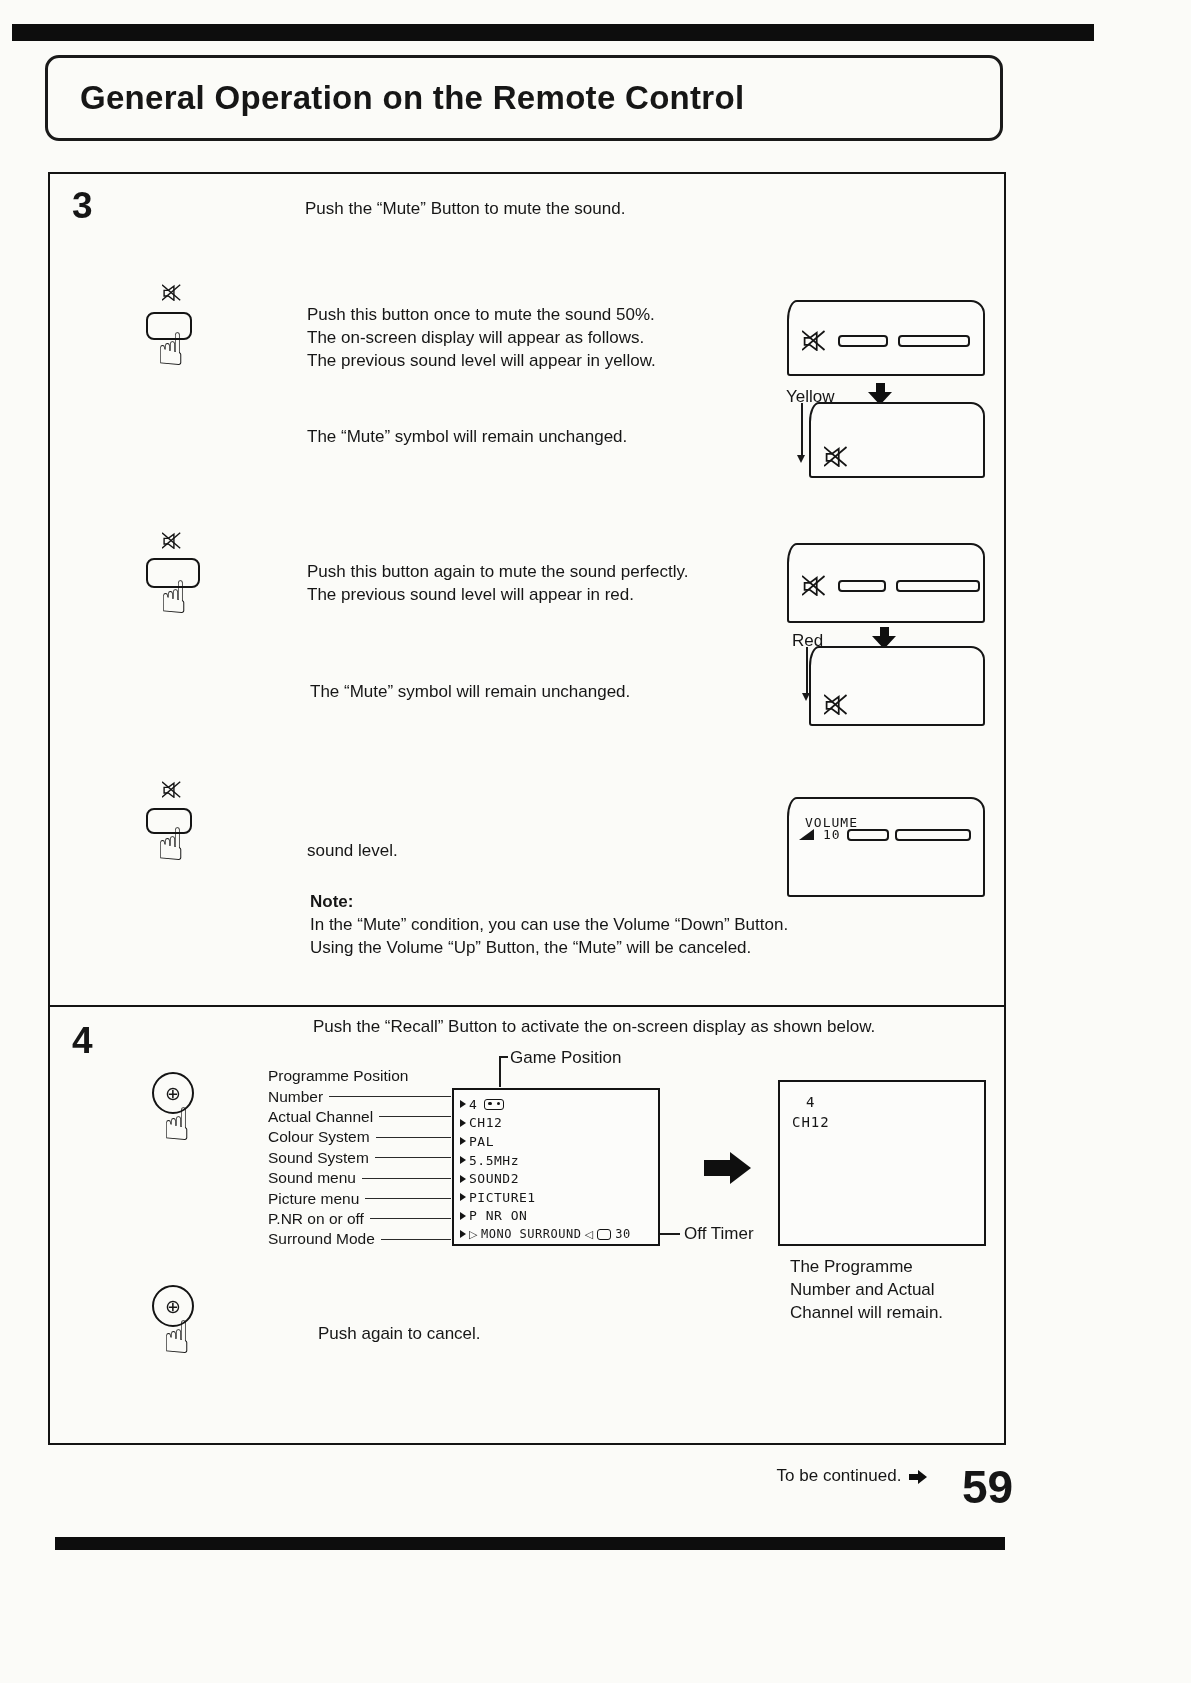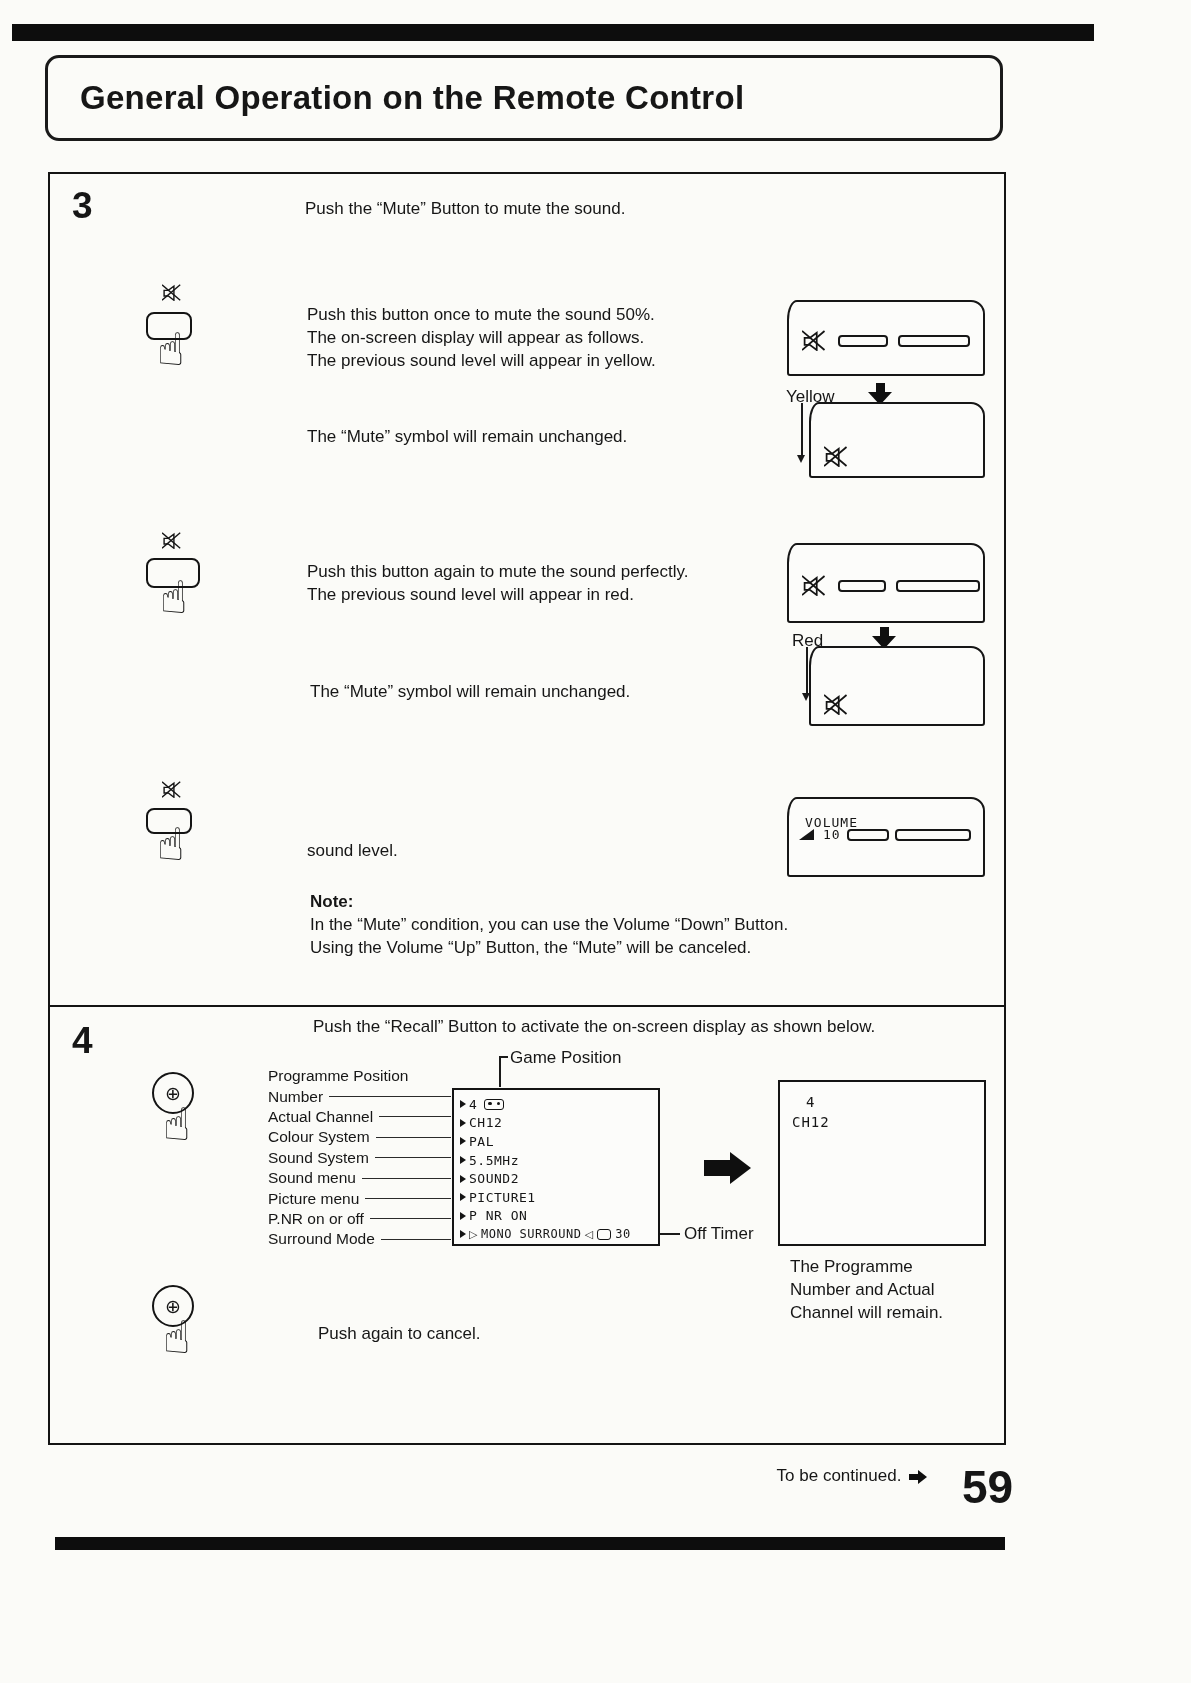--- a/index.html
+++ b/index.html
@@ -183,21 +183,21 @@
   <div class="mute-glyph" style="left:162px; top:781px;">
     <svg class="micon" viewBox="0 0 30 24" width="21" height="17">
         <use href="#muteicon"></use>
       </svg>
   </div>
   <div class="push-btn" style="left:146px; top:808px; width:46px; height:26px;"></div>
   <div class="hand" style="left:157px; top:822px;">☝</div>
 
   <div class="txt body-16" style="left:307px; top:839px;">sound level.</div>
 
-  <div class="screen" style="left:787px; top:797px; width:198px; height:80px;">
+  <div class="screen" style="left:787px; top:797px; width:198px; height:100px;">
     <div class="txt mono13" style="left:16px; top:16px;">VOLUME</div>
     <div class="screen-row" style="margin-top:28px; gap:6px; padding-left:10px;">
       <span class="ramp"></span>
       <span class="mono13">10</span>
       <span class="vbar" style="width:42px;"></span>
       <span class="vbar" style="width:76px;"></span>
     </div>
   </div>
 
   <div class="txt body-16 bold" style="left:310px; top:890px;">Note:</div>

